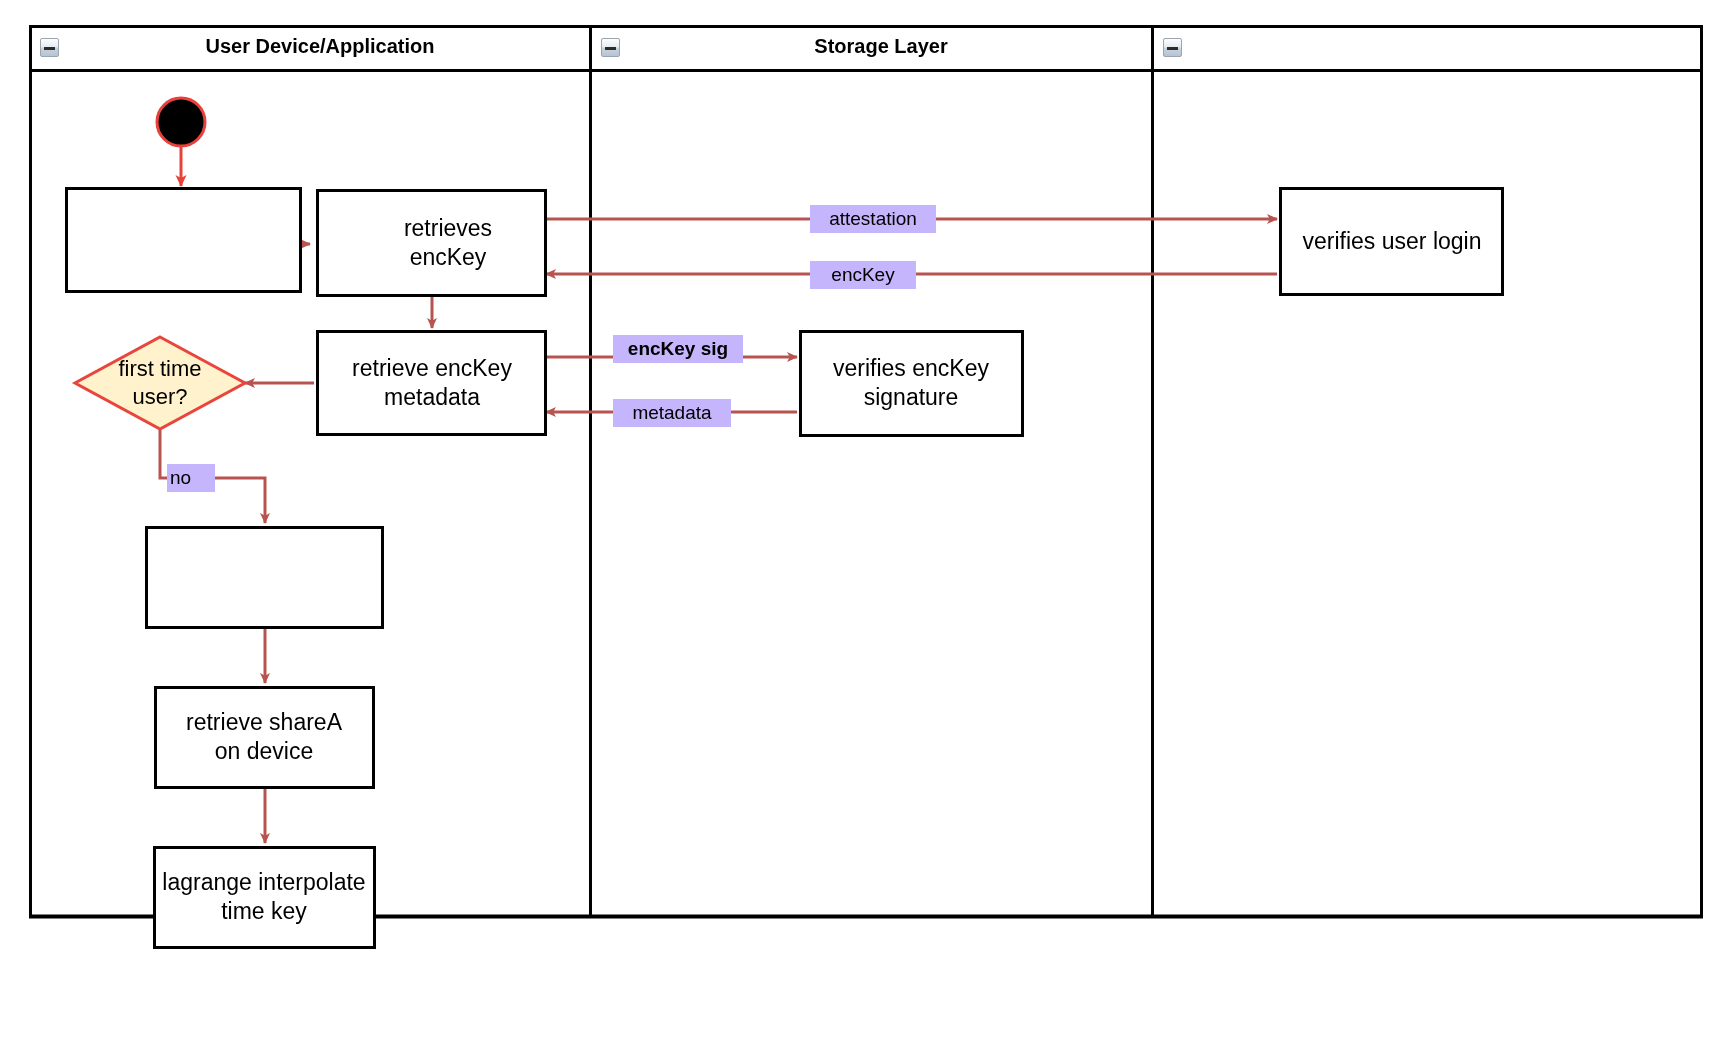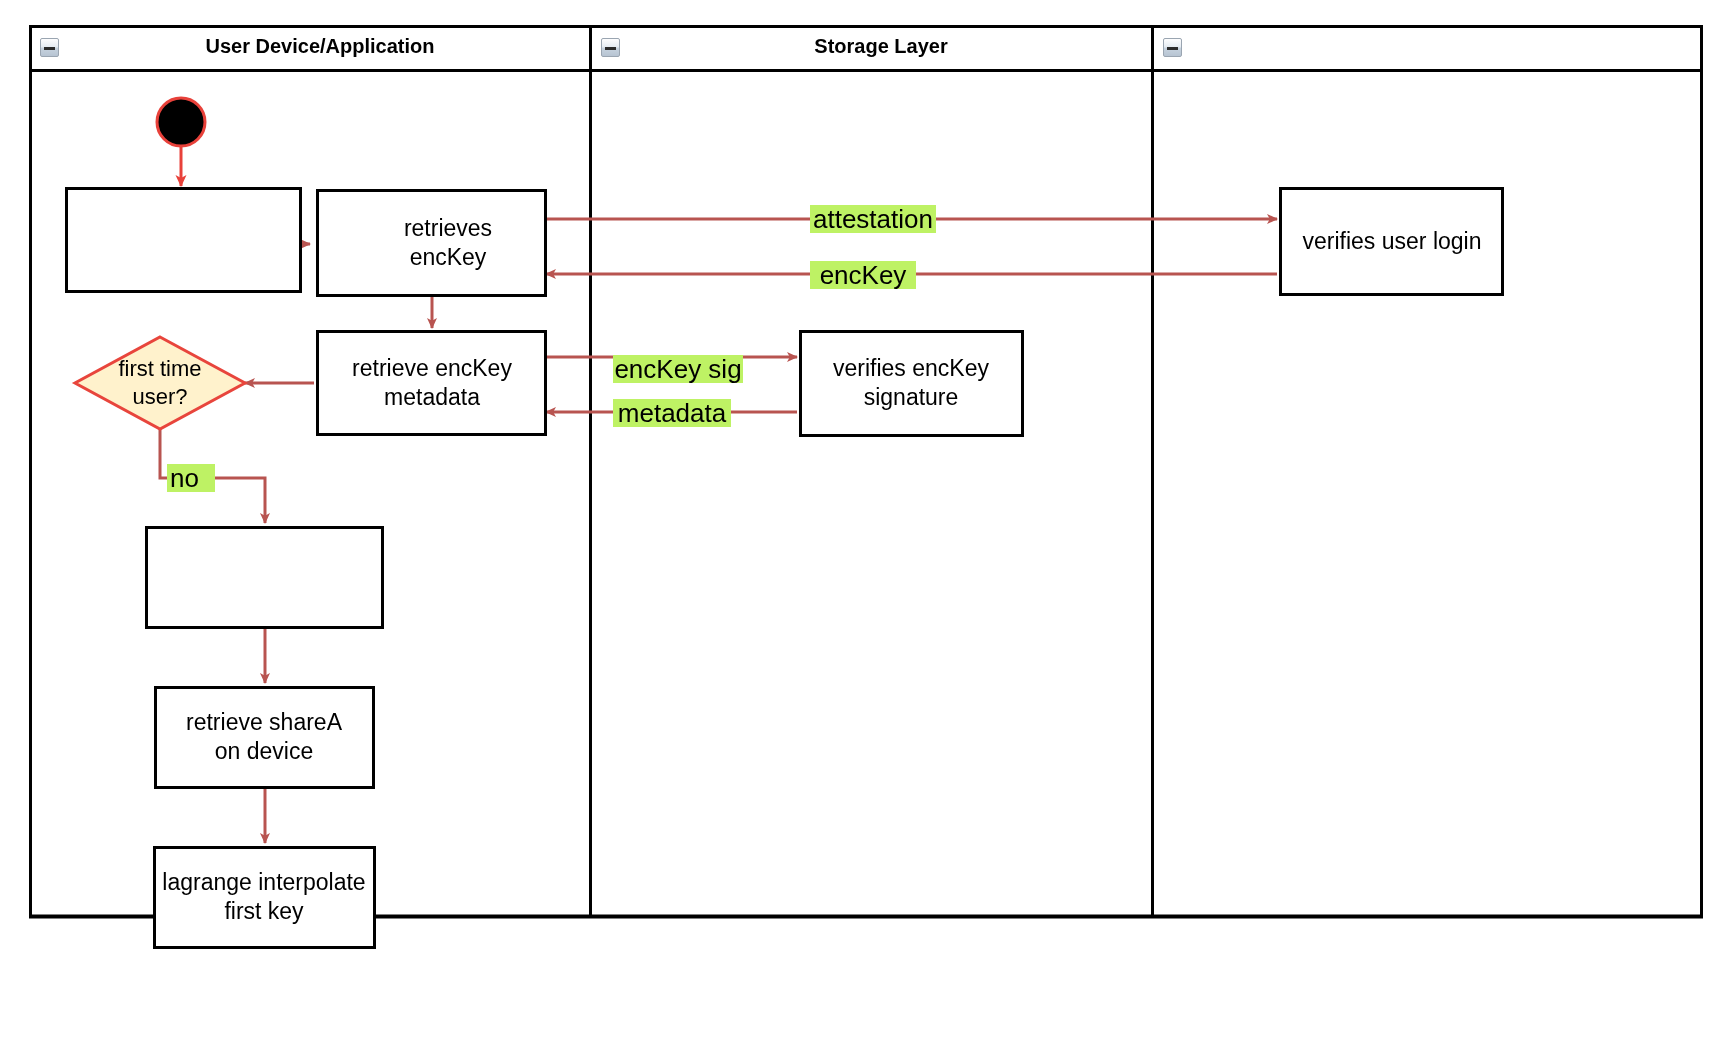--- a/index.html
+++ b/index.html
@@ -43,23 +43,23 @@
     font-weight: bold;
     color: #000000;
     white-space: pre;
   }
   .edge-label {
     position: absolute;
     display: flex;
     align-items: center;
     justify-content: center;
     font-family: "Liberation Sans", sans-serif;
-    font-size: 26px;
+    font-size: 19px;
     color: #000000;
-    background: #bef264;
+    background: #c4b5fd;
     white-space: pre;
     padding: 0 3px;
   }
   .collapse-icon {
     position: absolute;
     width: 19px;
     height: 19px;
     box-sizing: border-box;
     border: 1px solid #9aa5b1;
     border-radius: 2px;
@@ -204,30 +204,30 @@
 metadata</div>
 
   <div class="node-label" style="left:83px; top:355px; width:154px; height:56px; font-size:22px; line-height:28px;">first time
 user?</div>
 
 
   <div class="node-label" style="left:157px; top:689px; width:214px; height:96px;">retrieve shareA
 on device</div>
 
   <div class="node-label" style="left:146px; top:849px; width:236px; height:96px;">lagrange interpolate
-first key</div>
+time key</div>
 
   <div class="node-label" style="left:1282px; top:190px; width:220px; height:102px;">verifies user login</div>
 
   <div class="node-label" style="left:802px; top:333px; width:218px; height:100px;">verifies encKey
 signature</div>
 
   <div class="edge-label" style="left:810px; top:205px; width:120px; height:28px;">attestation</div>
 
   <div class="edge-label" style="left:810px; top:261px; width:100px; height:28px;">encKey</div>
 
-  <div class="edge-label" style="left:613px; top:355px; width:124px; height:28px;">encKey sig</div>
+  <div class="edge-label" style="left:613px; top:335px; width:124px; height:28px;font-weight:bold;">encKey sig</div>
 
   <div class="edge-label" style="left:613px; top:399px; width:112px; height:28px;">metadata</div>
 
   <div class="edge-label" style="left:167px; top:464px; width:42px; height:28px; justify-content:flex-start;">no</div>
 
 </div>
 
 </body></html>

